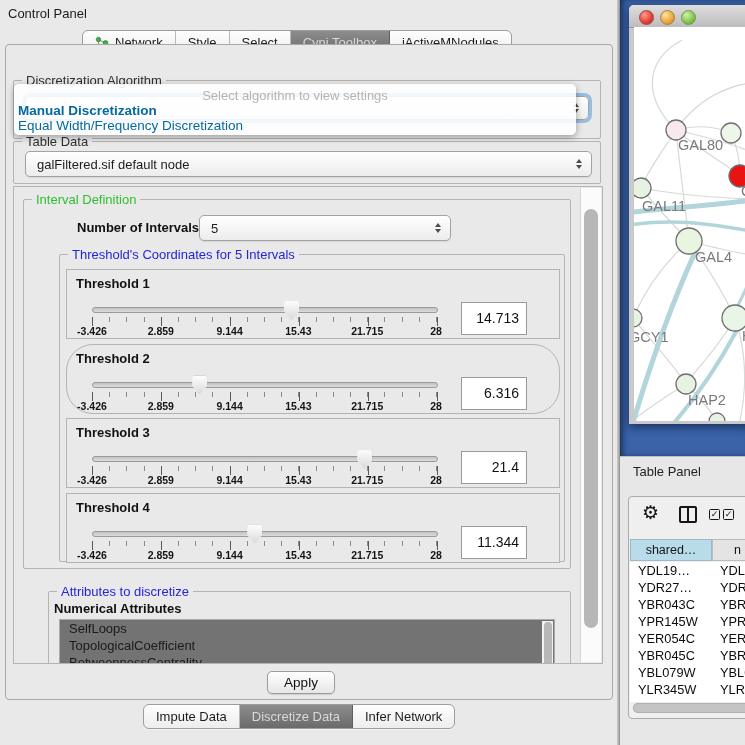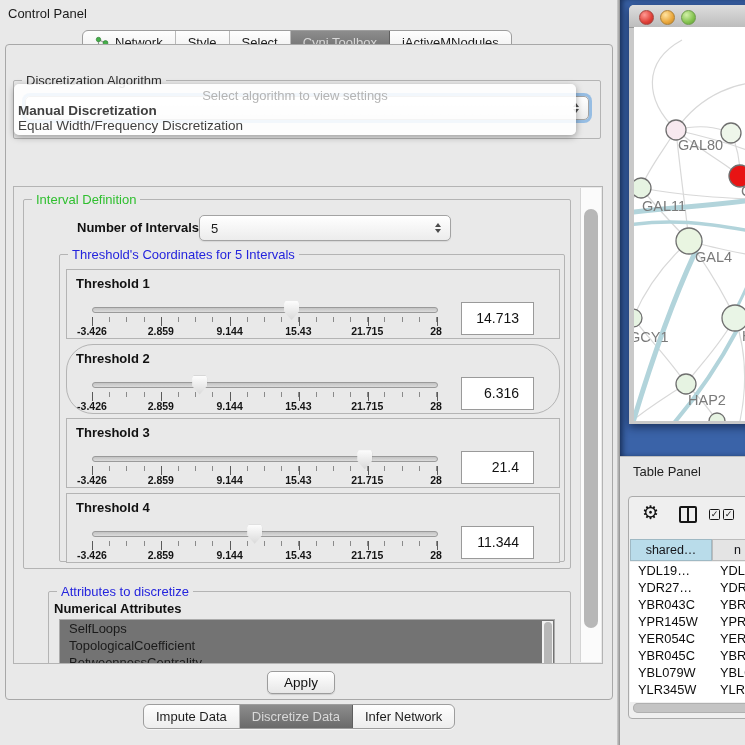--- a/index.html
+++ b/index.html
@@ -37,21 +37,21 @@
   .stepper{width:16px;display:flex;flex-direction:column;align-items:center;justify-content:center;gap:2px;margin-right:4px;}
   .stepper i{display:block;width:0;height:0;border-left:3.5px solid transparent;border-right:3.5px solid transparent;}
   .stepper .up{border-bottom:4.5px solid #4c4c4c;}
   .stepper .dn{border-top:4.5px solid #4c4c4c;}
   .focusring{box-shadow:0 0 0 3px rgba(106,166,224,.65);}
 
   
   .popup{left:14px;top:84px;width:562px;height:51px;background:rgba(255,255,255,.88);border-radius:5px;
          box-shadow:0 2px 7px rgba(0,0,0,.35);z-index:40;}
   .popup .ph{position:absolute;top:4px;left:0;width:100%;text-align:center;color:#b4b4b4;font-size:13px;}
-  .popup .opt{position:absolute;left:3px;right:12px;height:16px;font-size:13.5px;color:#404040;padding-left:1px;white-space:nowrap;}
+  .popup .opt{position:absolute;left:3px;right:12px;height:16px;font-size:13.5px;color:#0369a1;padding-left:1px;white-space:nowrap;}
   .popup .opt.b{font-weight:bold;top:19px;}
   .popup .opt.n{top:34px;}
 
   
   .scrollwrap{left:13px;top:186px;width:588px;height:476px;border:1px solid #b4b4b4;background:#e9e9e9;overflow:hidden;}
   .vsb-track{position:absolute;top:1px;right:1px;width:20px;height:474px;background:#fbfbfb;border-left:1px solid #d5d5d5;border-radius:0 0 0 0;}
   .vsb-thumb{position:absolute;left:2.5px;width:14px;background:#b7b7b7;border-radius:8px;}
 
   
   .tbox{position:absolute;left:6px;width:492px;height:68px;border:1px solid #b4b4b4;background:#e9e9e9;}
@@ -62,21 +62,21 @@
          background:linear-gradient(#fdfdfd,#d9d9d9);
          clip-path:polygon(10% 0,90% 0,100% 15%,100% 55%,50% 100%,0 55%,0 15%);
          filter:drop-shadow(0 0 1px #808080);}
   .ticks{position:absolute;left:25px;top:47px;width:345px;height:9px;
          background:repeating-linear-gradient(to right,#8a8a8a 0,#8a8a8a 1px,transparent 1px,transparent 17.2px);
          background-size:100% 5px;background-repeat:no-repeat;}
   .ticks i{position:absolute;top:0;width:1px;height:9px;background:#5a5a5a;}
   .tlabels{position:absolute;left:25px;top:55px;width:344px;height:12px;}
   .tlabels span{position:absolute;transform:translateX(-50%);font-size:10.5px;font-weight:bold;color:#141414;white-space:nowrap;}
   .tvalue{position:absolute;left:394px;top:32px;width:57px;height:31px;background:#fff;border:1px solid #9a9a9a;
-          font-size:14px;color:#111;text-align:right;line-height:31px;padding-right:14px;}
+          font-size:14px;color:#111;text-align:right;line-height:31px;padding-right:7px;}
 
   
   .attr-list{position:absolute;left:10px;top:27px;width:494px;height:52px;background:#737373;border:1px solid #ababab;overflow:hidden;}
   .attr-item{font-size:13px;color:#1a1a1a;padding-left:9px;height:17px;line-height:17px;white-space:nowrap;}
 
   
   .pushbtn{border:1px solid #9c9c9c;border-radius:5px;background:linear-gradient(#ffffff,#e7e7e7);
            font-size:13.5px;color:#111;display:flex;align-items:center;justify-content:center;box-shadow:0 1px 1px rgba(0,0,0,.12);}
 
   
@@ -163,20 +163,30 @@
         </span>
     </div>
   </div>
 
   <div class="abs popup">
     <div class="ph">Select algorithm to view settings</div>
     <div class="opt b">Manual Discretization</div>
     <div class="opt n">Equal Width/Frequency Discretization</div>
   </div>
 
+  <div class="abs group" style="left:13px;top:141px;width:586px;height:41px;">
+    <span class="gtitle">Table Data</span>
+    <div class="combo" style="position:absolute;left:11px;top:9px;width:565px;height:24px;">
+      <span class="ctext">galFiltered.sif default node</span>
+      <span class="stepper">
+          <i class="up"></i>
+          <i class="dn"></i>
+        </span>
+    </div>
+  </div>
 
   <div class="abs scrollwrap">
 
     <div class="group" style="position:absolute;left:9px;top:12px;width:546px;height:368px;">
       <span class="gtitle green">Interval Definition</span>
 
       <span style="position:absolute;left:53px;top:20px;font-size:13px;font-weight:bold;color:#111;">Number of Intervals</span>
       <div class="combo" style="position:absolute;left:175px;top:15px;width:250px;height:24px;">
         <span class="ctext">5</span>
         <span class="stepper">

